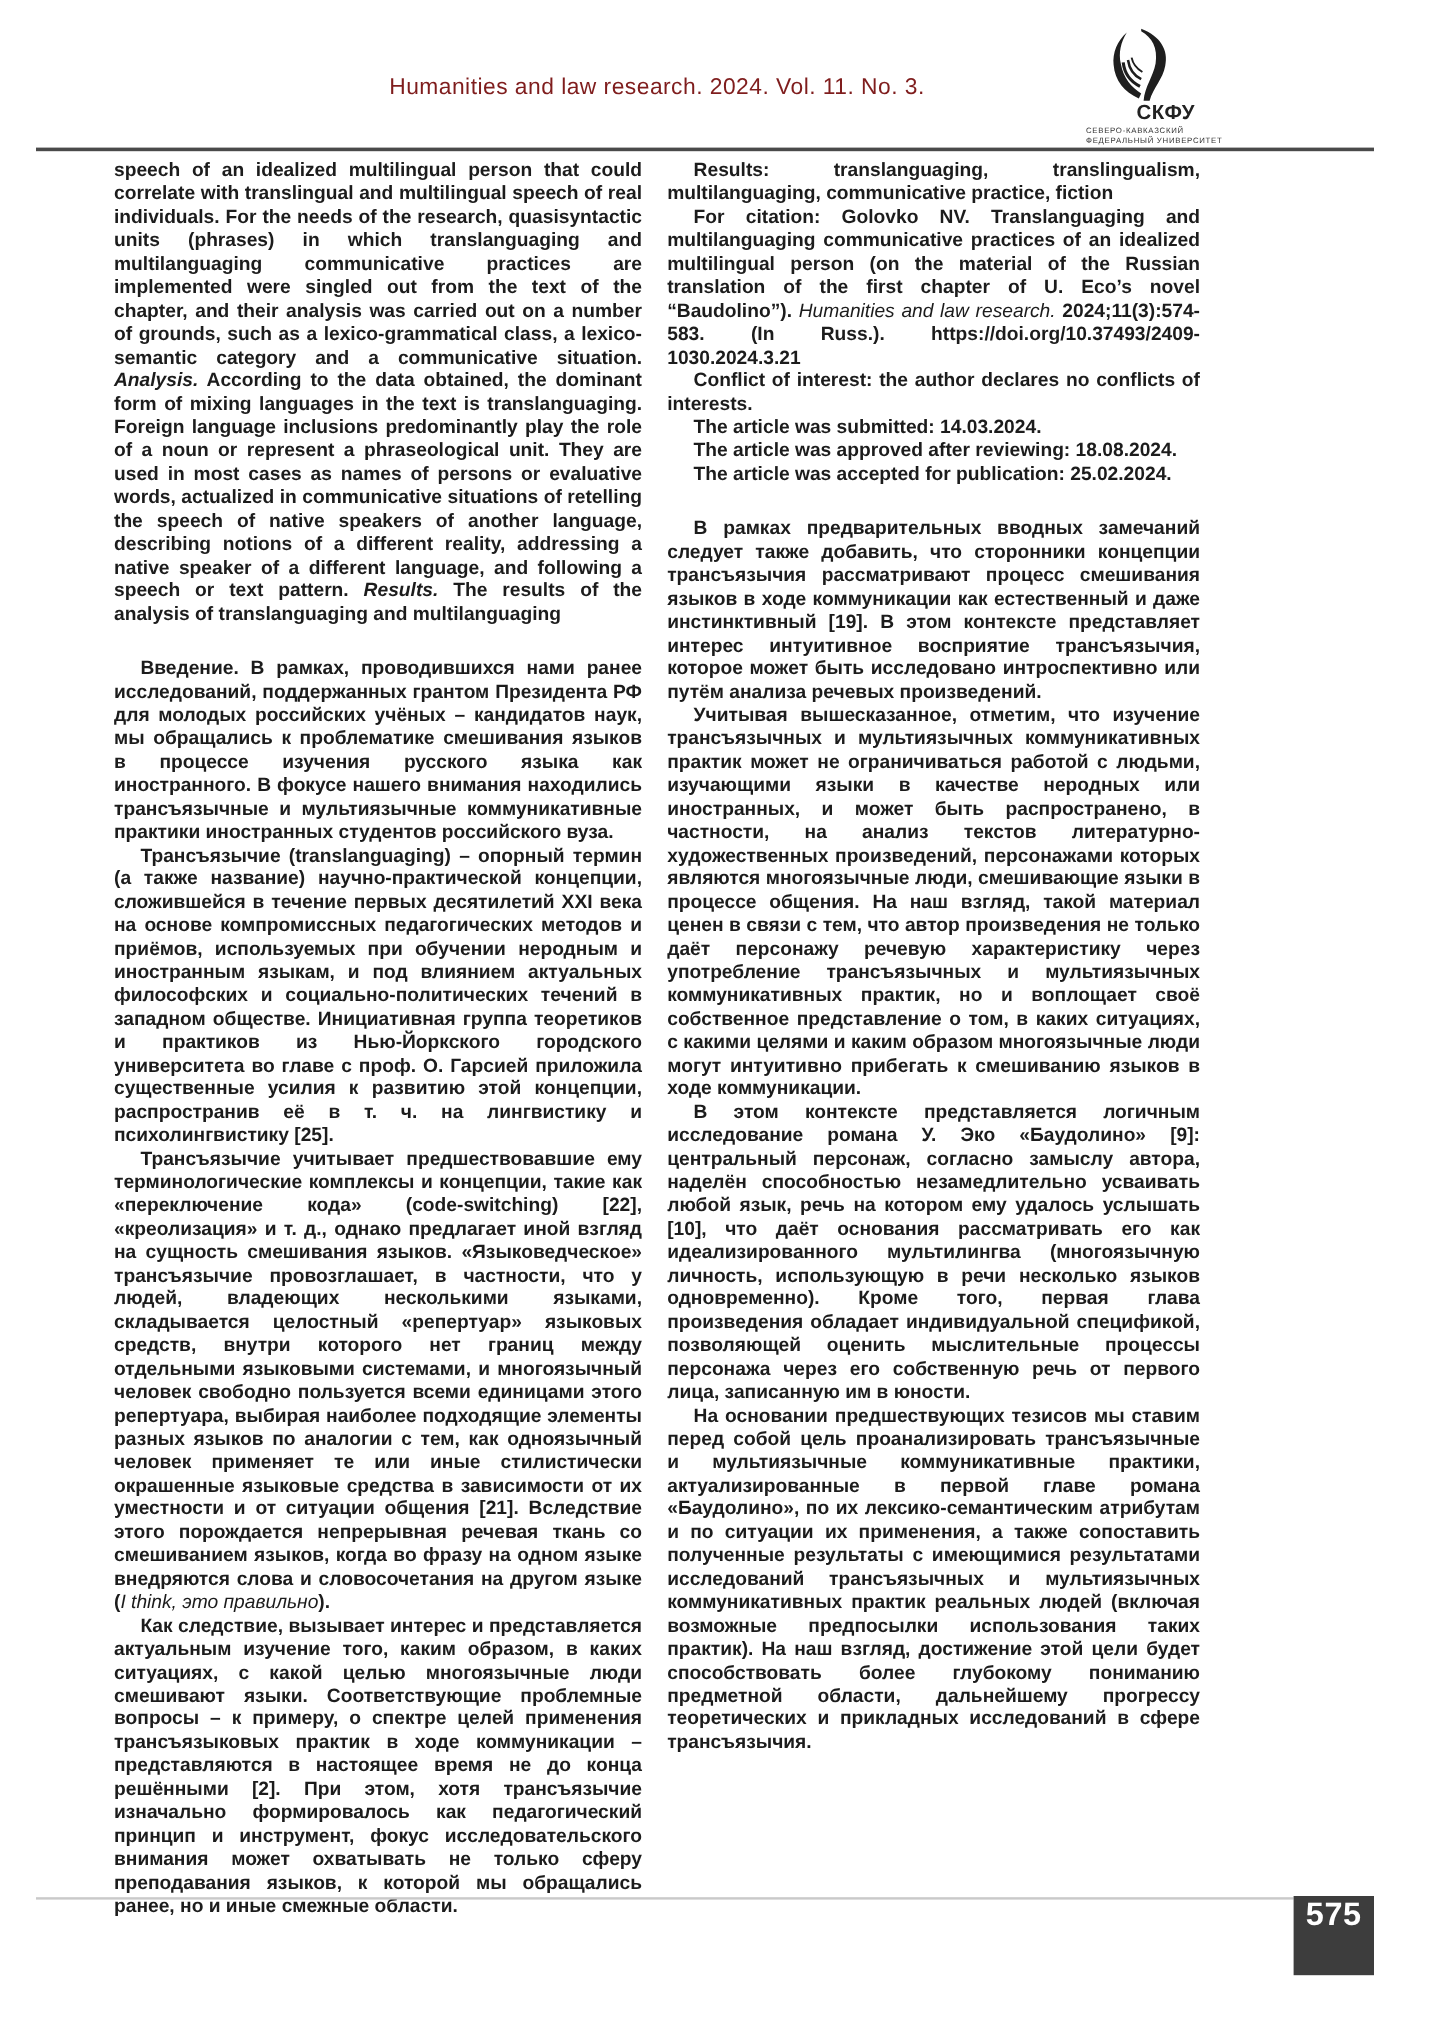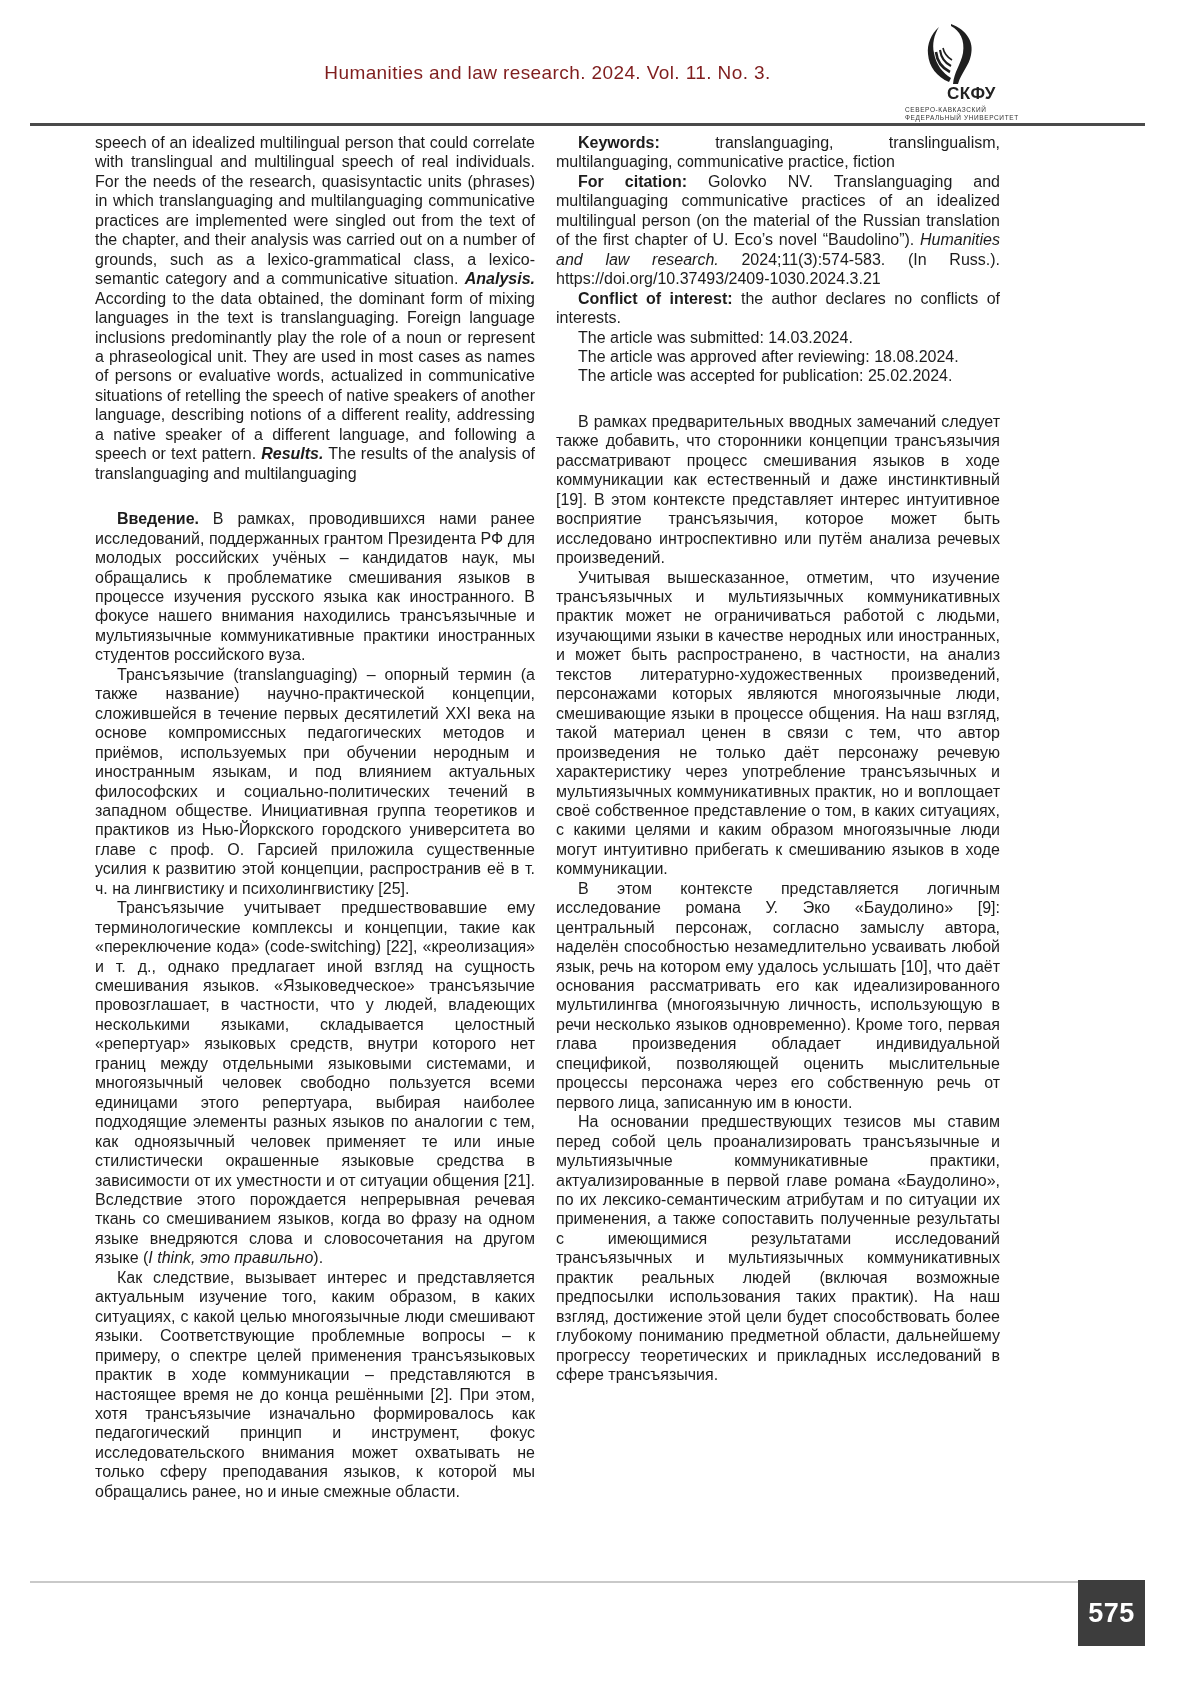--- a/index.html
+++ b/index.html
@@ -44,34 +44,34 @@
   }
   .col {
     position:absolute; top:133px;
     font-size:16px; line-height:19.45px;
     text-align:justify;
   }
   .col-left  { left:95px;  width:440px; }
   .col-right { left:556px; width:444px; }
   .col p { margin:0; }
   .col p.indent { text-indent:22px; }
-  .s-n  { font-weight:normal; font-style:normal; }
+  .s-n  { font-weight:bold; font-style:normal; }
   .s-b  { font-weight:bold; }
   .s-i  { font-style:italic; }
   .s-bi { font-weight:bold; font-style:italic; }
   .footer-rule {
     position:absolute;
     left:30px; top:1581px; width:1048px; height:2px;
     background:#c9c9c9;
   }
   .page-number-box {
     position:absolute;
     left:1078px; top:1580px; width:67px; height:66px;
     background:#3d3d3d;
-    display:flex; align-items:center; justify-content:center;
+    display:flex; justify-content:center;
   }
   .page-number-box span {
     color:#ffffff; font-size:27px; font-weight:bold;
     letter-spacing:0.5px;
   }
 </style>
 </head>
 <body>
 
 <div class="page">
@@ -96,21 +96,21 @@
   <div class="top-rule"></div>
 
   <div class="col col-left" id="col-left">
       <p><span class="s-n">speech of an idealized multilingual person that could correlate with translingual and multilingual speech of real individuals. For the needs of the research, quasisyntactic units (phrases) in which translanguaging and multilanguaging communicative practices are implemented were singled out from the text of the chapter, and their analysis was carried out on a number of grounds, such as a lexico-grammatical class, a lexico-semantic category and a communicative situation. </span><span class="s-bi">Analysis.</span><span class="s-n"> According to the data obtained, the dominant form of mixing languages in the text is translanguaging. Foreign language inclusions predominantly play the role of a noun or represent a phraseological unit. They are used in most cases as names of persons or evaluative words, actualized in communicative situations of retelling the speech of native speakers of another language, describing notions of a different reality, addressing a native speaker of a different language, and following a speech or text pattern. </span><span class="s-bi">Results.</span><span class="s-n"> The results of the analysis of translanguaging and multilanguaging</span></p>
       <p class="indent" style="margin-top: 26px;"><span class="s-b">Введение.</span><span class="s-n"> В рамках, проводившихся нами ранее исследований, поддержанных грантом Президента РФ для молодых российских учёных – кандидатов наук, мы обращались к проблематике смешивания языков в процессе изучения русского языка как иностранного. В фокусе нашего внимания находились трансъязычные и мультиязычные коммуникативные практики иностранных студентов российского вуза.</span></p>
       <p class="indent"><span class="s-n">Трансъязычие (translanguaging) – опорный термин (а также название) научно-практической концепции, сложившейся в течение первых десятилетий XXI века на основе компромиссных педагогических методов и приёмов, используемых при обучении неродным и иностранным языкам, и под влиянием актуальных философских и социально-политических течений в западном обществе. Инициативная группа теоретиков и практиков из Нью-Йоркского городского университета во главе с проф. О. Гарсией приложила существенные усилия к развитию этой концепции, распространив её в т. ч. на лингвистику и психолингвистику [25].</span></p>
       <p class="indent"><span class="s-n">Трансъязычие учитывает предшествовавшие ему терминологические комплексы и концепции, такие как «переключение кода» (code-switching) [22], «креолизация» и т. д., однако предлагает иной взгляд на сущность смешивания языков. «Языковедческое» трансъязычие провозглашает, в частности, что у людей,  владеющих несколькими языками, складывается целостный «репертуар» языковых средств, внутри которого нет границ между отдельными языковыми системами, и многоязычный человек свободно пользуется всеми единицами этого репертуара, выбирая наиболее подходящие элементы разных языков по аналогии с тем, как одноязычный человек применяет те или иные стилистически окрашенные языковые средства в зависимости от их уместности и от ситуации общения [21]. Вследствие этого порождается непрерывная речевая ткань со смешиванием языков, когда во фразу на одном языке внедряются слова и словосочетания на другом языке (</span><span class="s-i">I think, это правильно</span><span class="s-n">).</span></p>
       <p class="indent"><span class="s-n">Как следствие, вызывает интерес и представляется актуальным изучение того, каким образом, в каких ситуациях, с какой целью многоязычные люди смешивают языки. Соответствующие проблемные вопросы – к примеру, о спектре целей применения трансъязыковых практик в ходе коммуникации – представляются в настоящее время не до конца решёнными [2]. При этом, хотя трансъязычие изначально формировалось как педагогический принцип и инструмент, фокус исследовательского внимания может охватывать не только сферу преподавания языков, к которой мы обращались ранее, но и иные смежные области.</span></p>
     </div>
   <div class="col col-right" id="col-right">
-      <p class="indent"><span class="s-b">Keywords:</span><span class="s-n"> translanguaging, translingualism, multilanguaging, communicative practice, fiction</span></p>
+      <p class="indent"><span class="s-b">Results:</span><span class="s-n"> translanguaging, translingualism, multilanguaging, communicative practice, fiction</span></p>
       <p class="indent"><span class="s-b">For citation:</span><span class="s-n"> Golovko NV. Translanguaging and multilanguaging communicative practices of an idealized multilingual person (on the material of the Russian translation of the first chapter of U. Eco’s novel “Baudolino”). </span><span class="s-i">Humanities and law research.</span><span class="s-n"> 2024;11(3):574-583. (In Russ.). https://doi.org/10.37493/2409-1030.2024.3.21</span></p>
       <p class="indent"><span class="s-b">Conflict of interest:</span><span class="s-n"> the author declares no conflicts of interests.</span></p>
       <p class="indent"><span class="s-n">The article was submitted: 14.03.2024.</span></p>
       <p class="indent"><span class="s-n">The article was approved after reviewing: 18.08.2024.</span></p>
       <p class="indent"><span class="s-n">The article was accepted for publication: 25.02.2024.</span></p>
       <p class="indent" style="margin-top: 26px;"><span class="s-n">В рамках предварительных вводных замечаний следует также добавить, что сторонники концепции трансъязычия рассматривают процесс смешивания языков в ходе коммуникации как естественный и даже инстинктивный [19]. В этом контексте представляет интерес интуитивное восприятие трансъязычия, которое может быть исследовано интроспективно или путём анализа речевых произведений.</span></p>
       <p class="indent"><span class="s-n">Учитывая вышесказанное, отметим, что изучение трансъязычных и мультиязычных коммуникативных практик может не ограничиваться работой с людьми, изучающими языки в качестве неродных или иностранных, и может быть распространено, в частности, на анализ текстов литературно-художественных произведений, персонажами которых являются многоязычные люди, смешивающие языки в процессе общения. На наш взгляд, такой материал ценен в связи с тем, что автор произведения не только даёт персонажу речевую характеристику через употребление трансъязычных и мультиязычных коммуникативных практик, но и воплощает своё собственное представление о том, в каких ситуациях, с какими целями и каким образом многоязычные люди могут интуитивно прибегать к смешиванию языков в ходе коммуникации.</span></p>
       <p class="indent"><span class="s-n">В этом контексте представляется логичным исследование романа У. Эко «Баудолино» [9]: центральный персонаж, согласно замыслу автора, наделён способностью незамедлительно усваивать любой язык, речь на котором ему удалось услышать [10], что даёт основания рассматривать его как идеализированного мультилингва (многоязычную личность, использующую в речи несколько языков одновременно). Кроме того, первая глава произведения обладает индивидуальной спецификой, позволяющей оценить мыслительные процессы персонажа через его собственную речь от первого лица, записанную им в юности.</span></p>
       <p class="indent"><span class="s-n">На основании предшествующих тезисов мы ставим перед собой цель проанализировать трансъязычные и мультиязычные коммуникативные практики, актуализированные в первой главе романа «Баудолино», по их лексико-семантическим атрибутам и по ситуации их применения, а также сопоставить полученные результаты с имеющимися результатами исследований трансъязычных и мультиязычных коммуникативных практик реальных людей (включая возможные предпосылки использования таких практик). На наш взгляд, достижение этой цели будет способствовать более глубокому пониманию предметной области, дальнейшему прогрессу теоретических и прикладных исследований в сфере трансъязычия.</span></p>
     </div>

